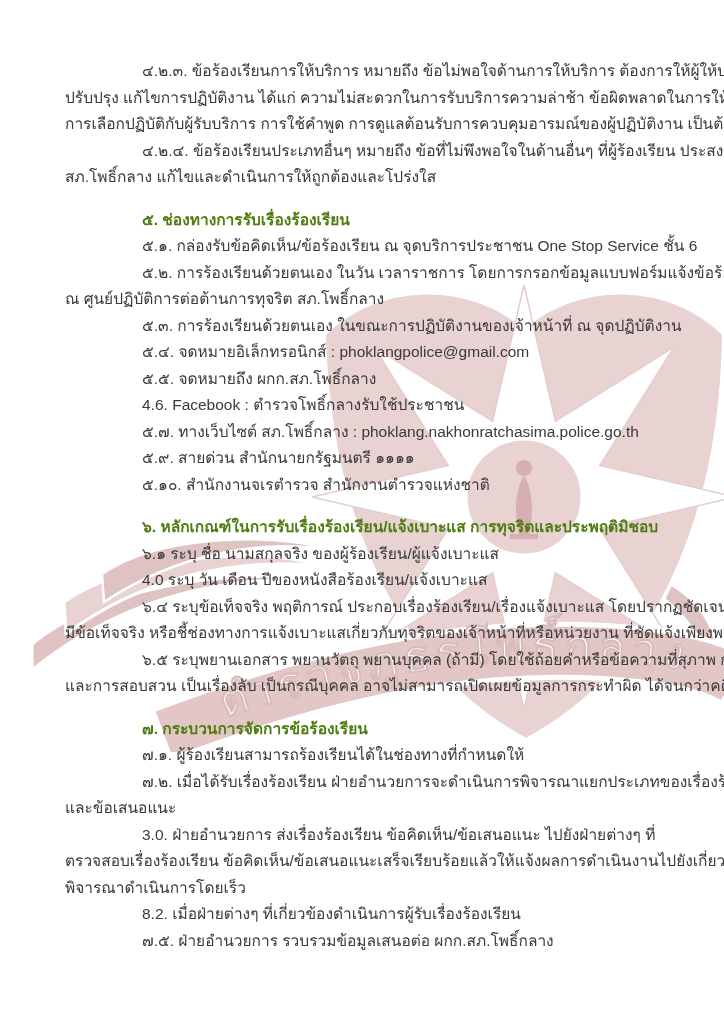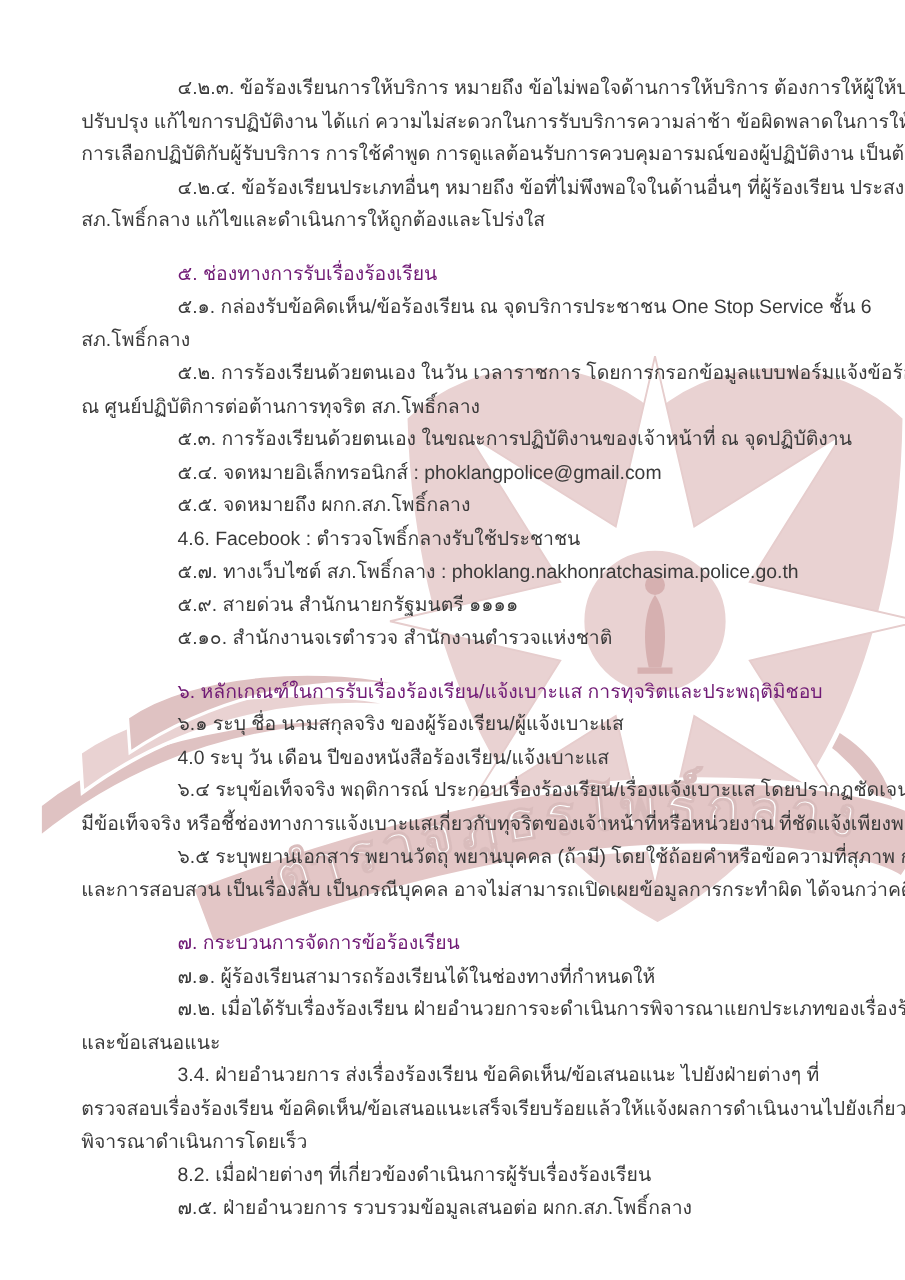--- a/index.html
+++ b/index.html
@@ -23,21 +23,21 @@
     width:600px;
     z-index:1;
   }
   .line {
     font-size:15.5px;
     line-height:26.5px;
     color:#3a3a3a;
     white-space:nowrap;
   }
   .line.ind { padding-left:77px; }
-  .line.head { font-weight:normal; color:#701a75; }
+  .line.head { font-weight:bold; color:#4d7c0f; }
   .gap { height:16px; }
 </style>
 </head>
 <body>
 
 <div class="page">
 
   <svg class="watermark" viewBox="0 0 700 480" xmlns="http://www.w3.org/2000/svg" aria-hidden="true">
 
     <g>
@@ -79,21 +79,20 @@
 
   <div class="doc" id="doc">
       <div class="line ind">๔.๒.๓. ข้อร้องเรียนการให้บริการ หมายถึง ข้อไม่พอใจด้านการให้บริการ ต้องการให้ผู้ให้บริการ</div>
       <div class="line">ปรับปรุง แก้ไขการปฏิบัติงาน ได้แก่ ความไม่สะดวกในการรับบริการความล่าช้า ข้อผิดพลาดในการให้บริการ</div>
       <div class="line">การเลือกปฏิบัติกับผู้รับบริการ การใช้คำพูด การดูแลต้อนรับการควบคุมอารมณ์ของผู้ปฏิบัติงาน เป็นต้น</div>
       <div class="line ind">๔.๒.๔. ข้อร้องเรียนประเภทอื่นๆ หมายถึง ข้อที่ไม่พึงพอใจในด้านอื่นๆ ที่ผู้ร้องเรียน ประสงค์ให้</div>
       <div class="line">สภ.โพธิ์กลาง แก้ไขและดำเนินการให้ถูกต้องและโปร่งใส</div>
       <div class="gap"></div>
       <div class="line ind head">๕. ช่องทางการรับเรื่องร้องเรียน</div>
       <div class="line ind">๕.๑. กล่องรับข้อคิดเห็น/ข้อร้องเรียน ณ จุดบริการประชาชน One Stop Service ชั้น 6</div>
-      <div class="line">สภ.โพธิ์กลาง</div>
       <div class="line ind">๕.๒. การร้องเรียนด้วยตนเอง ในวัน เวลาราชการ โดยการกรอกข้อมูลแบบฟอร์มแจ้งข้อร้องเรียน</div>
       <div class="line">ณ ศูนย์ปฏิบัติการต่อต้านการทุจริต สภ.โพธิ์กลาง</div>
       <div class="line ind">๕.๓. การร้องเรียนด้วยตนเอง ในขณะการปฏิบัติงานของเจ้าหน้าที่ ณ จุดปฏิบัติงาน</div>
       <div class="line ind">๕.๔. จดหมายอิเล็กทรอนิกส์ : phoklangpolice@gmail.com</div>
       <div class="line ind">๕.๕. จดหมายถึง ผกก.สภ.โพธิ์กลาง</div>
       <div class="line ind">4.6. Facebook : ตำรวจโพธิ์กลางรับใช้ประชาชน</div>
       <div class="line ind">๕.๗. ทางเว็บไซต์ สภ.โพธิ์กลาง : phoklang.nakhonratchasima.police.go.th</div>
       <div class="line ind">๕.๙. สายด่วน สำนักนายกรัฐมนตรี ๑๑๑๑</div>
       <div class="line ind">๕.๑๐. สำนักงานจเรตำรวจ สำนักงานตำรวจแห่งชาติ</div>
       <div class="gap"></div>
@@ -102,19 +101,19 @@
       <div class="line ind">4.0 ระบุ วัน เดือน ปีของหนังสือร้องเรียน/แจ้งเบาะแส</div>
       <div class="line ind">๖.๔ ระบุข้อเท็จจริง พฤติการณ์ ประกอบเรื่องร้องเรียน/เรื่องแจ้งเบาะแส โดยปรากฏชัดเจนว่ามีมูล</div>
       <div class="line">มีข้อเท็จจริง หรือชี้ช่องทางการแจ้งเบาะแสเกี่ยวกับทุจริตของเจ้าหน้าที่หรือหน่วยงาน ที่ชัดแจ้งเพียงพอที่จะสามารถ</div>
       <div class="line ind">๖.๕ ระบุพยานเอกสาร พยานวัตถุ พยานบุคคล (ถ้ามี) โดยใช้ถ้อยคำหรือข้อความที่สุภาพ การติดต่อ</div>
       <div class="line">และการสอบสวน เป็นเรื่องลับ เป็นกรณีบุคคล อาจไม่สามารถเปิดเผยข้อมูลการกระทำผิด ได้จนกว่าคดีความจะยุติ</div>
       <div class="gap"></div>
       <div class="line ind head">๗. กระบวนการจัดการข้อร้องเรียน</div>
       <div class="line ind">๗.๑. ผู้ร้องเรียนสามารถร้องเรียนได้ในช่องทางที่กำหนดให้</div>
       <div class="line ind">๗.๒. เมื่อได้รับเรื่องร้องเรียน ฝ่ายอำนวยการจะดำเนินการพิจารณาแยกประเภทของเรื่องร้องเรียน</div>
       <div class="line">และข้อเสนอแนะ</div>
-      <div class="line ind">3.4. ฝ่ายอำนวยการ ส่งเรื่องร้องเรียน ข้อคิดเห็น/ข้อเสนอแนะ ไปยังฝ่ายต่างๆ ที่</div>
+      <div class="line ind">3.0. ฝ่ายอำนวยการ ส่งเรื่องร้องเรียน ข้อคิดเห็น/ข้อเสนอแนะ ไปยังฝ่ายต่างๆ ที่</div>
       <div class="line">ตรวจสอบเรื่องร้องเรียน ข้อคิดเห็น/ข้อเสนอแนะเสร็จเรียบร้อยแล้วให้แจ้งผลการดำเนินงานไปยังเกี่ยวข้องเพื่อ</div>
       <div class="line">พิจารณาดำเนินการโดยเร็ว</div>
       <div class="line ind">8.2. เมื่อฝ่ายต่างๆ ที่เกี่ยวข้องดำเนินการผู้รับเรื่องร้องเรียน</div>
       <div class="line ind">๗.๕. ฝ่ายอำนวยการ รวบรวมข้อมูลเสนอต่อ ผกก.สภ.โพธิ์กลาง</div>
     </div>
 </div>
 
 </body></html>

